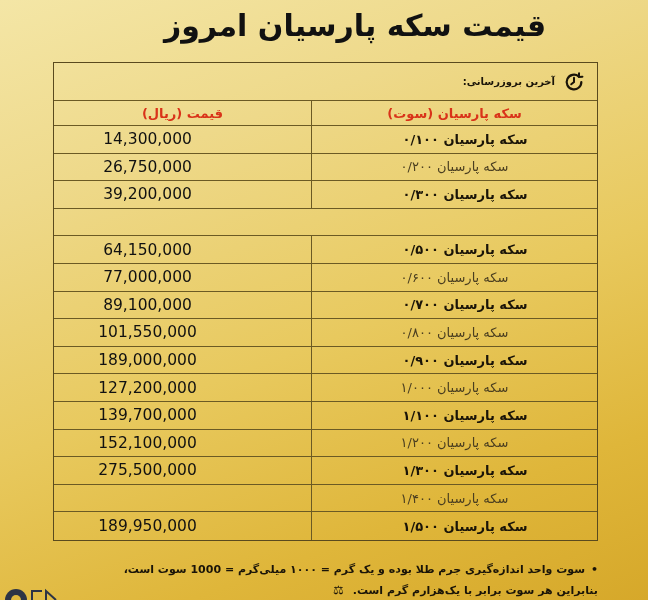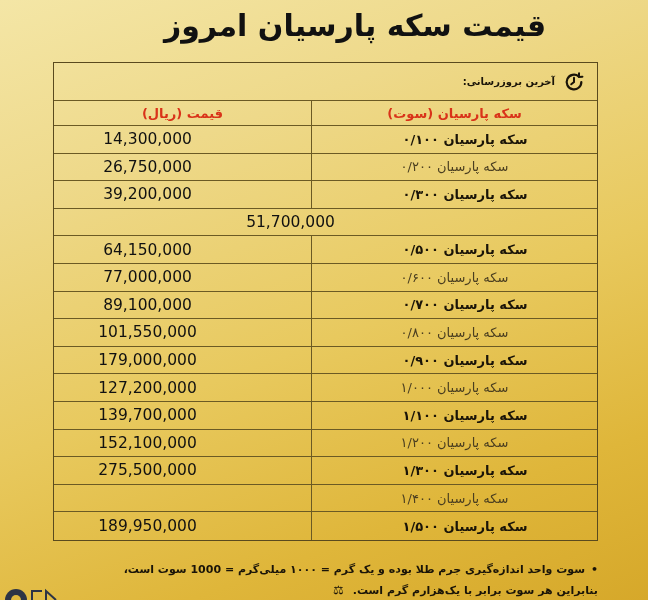--- a/index.html
+++ b/index.html
@@ -67,41 +67,40 @@
       </div>
       <div class="row data-row light">
         <div class="cell name">سکه پارسیان ۰/۲۰۰</div>
         <div class="cell price">26,750,000</div>
       </div>
       <div class="row data-row bold">
         <div class="cell name">سکه پارسیان ۰/۳۰۰</div>
         <div class="cell price">39,200,000</div>
       </div>
       <div class="row data-row light">
-        <div class="cell price">51,700,000</div>
       </div>
       <div class="row data-row bold">
         <div class="cell name">سکه پارسیان ۰/۵۰۰</div>
         <div class="cell price">64,150,000</div>
       </div>
       <div class="row data-row light">
         <div class="cell name">سکه پارسیان ۰/۶۰۰</div>
         <div class="cell price">77,000,000</div>
       </div>
       <div class="row data-row bold">
         <div class="cell name">سکه پارسیان ۰/۷۰۰</div>
         <div class="cell price">89,100,000</div>
       </div>
       <div class="row data-row light">
         <div class="cell name">سکه پارسیان ۰/۸۰۰</div>
         <div class="cell price">101,550,000</div>
       </div>
       <div class="row data-row bold">
         <div class="cell name">سکه پارسیان ۰/۹۰۰</div>
-        <div class="cell price">179,000,000</div>
+        <div class="cell price">189,000,000</div>
       </div>
       <div class="row data-row light">
         <div class="cell name">سکه پارسیان ۱/۰۰۰</div>
         <div class="cell price">127,200,000</div>
       </div>
       <div class="row data-row bold">
         <div class="cell name">سکه پارسیان ۱/۱۰۰</div>
         <div class="cell price">139,700,000</div>
       </div>
       <div class="row data-row light">

